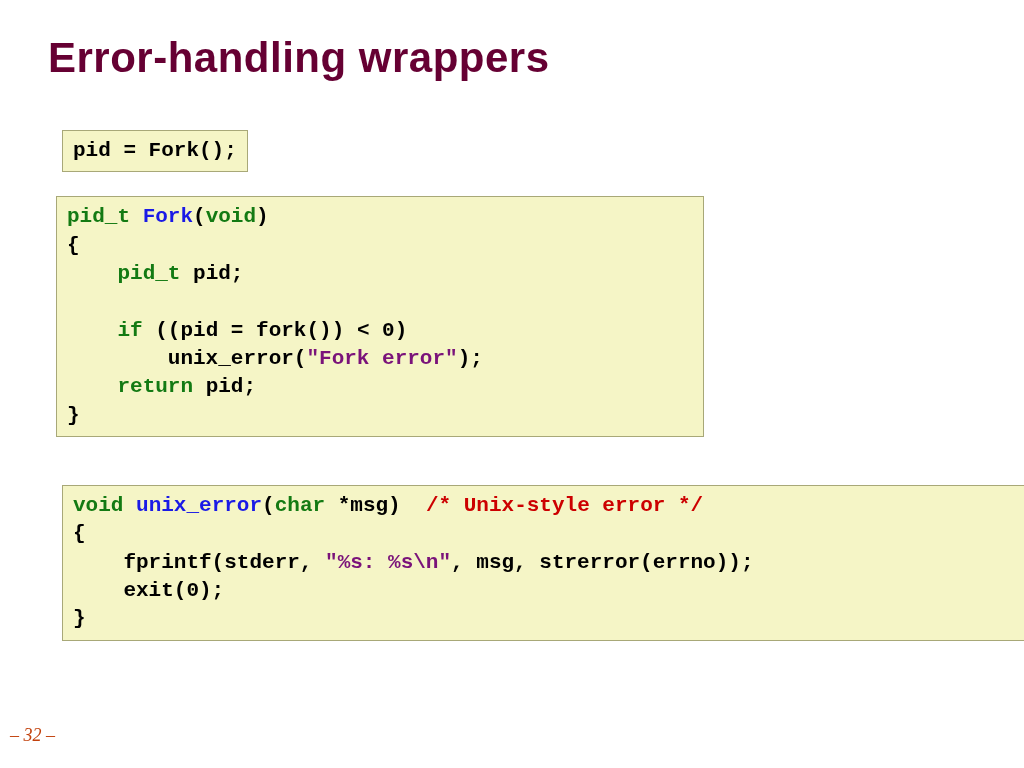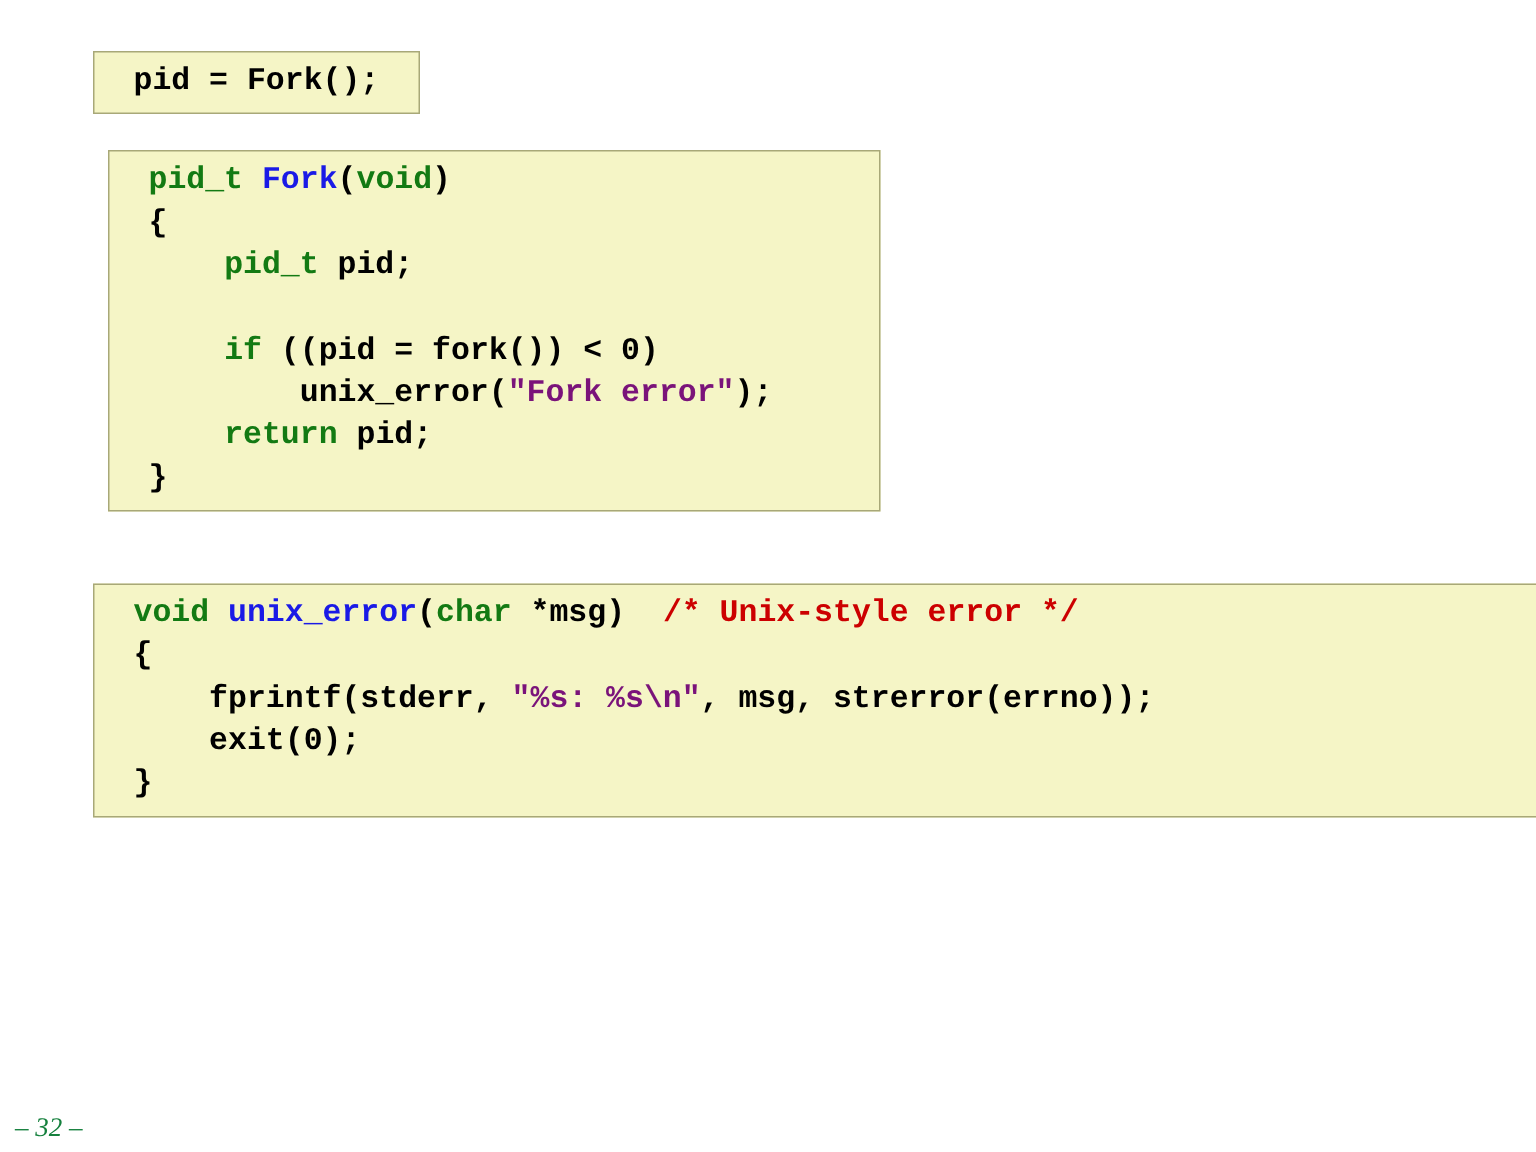--- a/index.html
+++ b/index.html
@@ -7,42 +7,43 @@
   .slide { position: relative; width: 1024px; height: 768px; padding: 34px 48px 0 48px; }
   .title { color: #660033; font-size: 42px; font-weight: bold; margin-bottom: 48px; letter-spacing: 0.5px; }
   .subtitle { color: #1a3d1a; font-size: 25px; font-weight: bold; margin: 0 0 8px 14px; text-shadow: 1px 1px 0 #d8d8d8; }
   .codebox {
     background: #f5f5c6;
     border: 1px solid #a8a878;
     font-family: "Courier New", Courier, monospace;
     font-size: 21px;
     font-weight: bold;
     line-height: 1.35;
-    padding: 6px 26px;
+    padding: 6px 10px;
     white-space: pre;
     color: #000;
   }
   .box-call { display: inline-block; margin: 0 0 24px 14px; }
-  .box-fork { width: 515px; margin: 0 0 48px 24px; }
+  .box-fork { width: 648px; margin: 0 0 48px 8px; }
   .box-err  { width: 1024px; margin: 0 0 0 14px; }
   .kw   { color: #137a13; }   
   .fn   { color: #1a1ae6; }   
   .str  { color: #7a137a; }   
   .cmt  { color: #cc0000; }   
   .pagenum {
-    position: absolute; left: 10px; bottom: 6px;
-    color: #15803d; font-size: 18px; font-style: italic;
+    position: absolute; left: 10px; bottom: 22px;
+    color: #c2410c; font-size: 18px; font-style: italic;
     font-family: Georgia, 'Times New Roman', serif;
   }
 </style>
 </head>
 <body>
 
 <div class="slide">
 
+  <h1 class="title">Error-handling wrappers</h1>
 
 
   <div class="codebox box-call"><span>pid = Fork();</span></div>
 
   <div class="codebox box-fork"><span class="kw">pid_t</span> <span class="fn">Fork</span><span>(</span><span class="kw">void</span><span>)</span>
 <span>{</span>
 <span>    </span><span class="kw">pid_t</span><span> pid;</span>
 <span></span>
 <span>    </span><span class="kw">if</span><span> ((pid = fork()) &lt; 0)</span>
 <span>        unix_error(</span><span class="str">"Fork error"</span><span>);</span>

